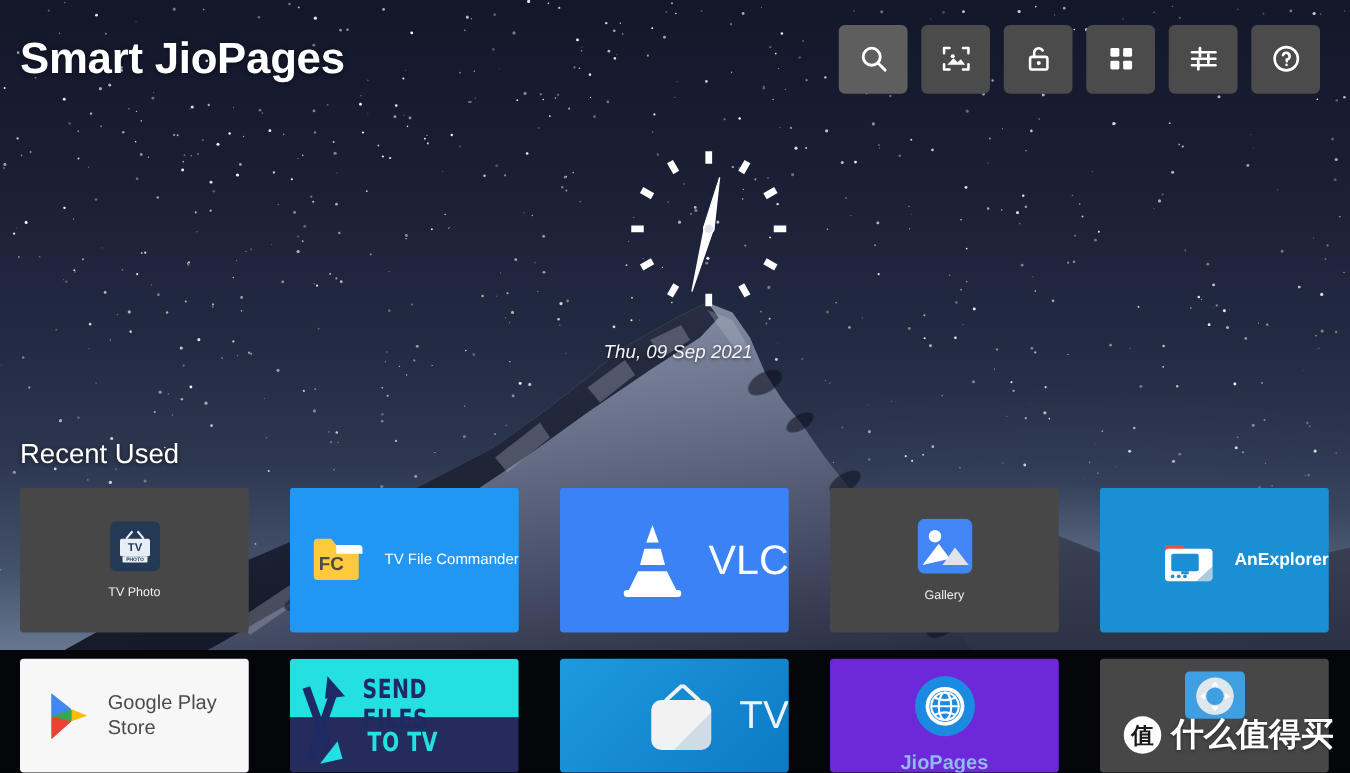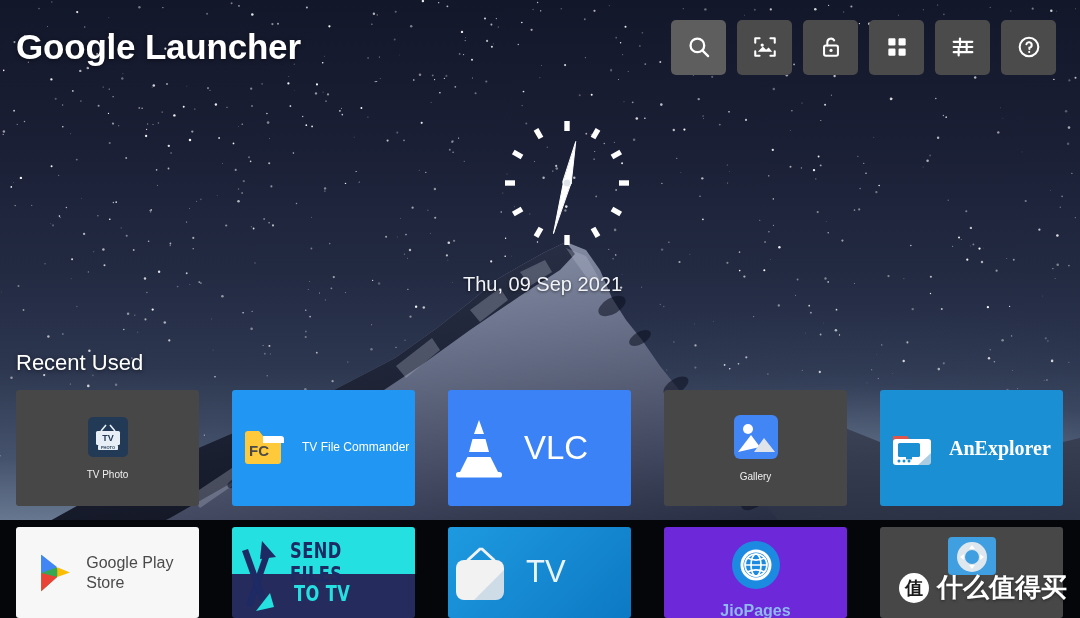--- a/index.html
+++ b/index.html
@@ -42,23 +42,24 @@
   .icon-btn svg { display:block; }
 
   
   #clock-widget {
     position:absolute; left:440px; top:108px; width:205px; height:212px;
     text-align:center;
   }
   #clock-face { position:absolute; left:52px; top:0; width:150px; height:150px; }
   #clock-date {
     position:absolute; left:0; top:165px; width:205px;
-    font-size:20px; color:#f2f4f8; font-weight:500;
+    font-size:15px; color:#f2f4f8; font-weight:500;
     text-shadow:0 1px 3px rgba(0,0,0,0.6);
     white-space:nowrap;
+    font-style:italic;
   }
 
   
   #recent-label {
     position:absolute; left:16px; top:350px;
     font-size:22px; color:#ffffff; font-weight:400;
     text-shadow:0 1px 4px rgba(0,0,0,0.6);
   }
 
   .row { position:absolute; left:16px; display:flex; gap:33px; }
@@ -73,21 +74,21 @@
   .tile-dark { background:#474747; }
   .tile-center {
     width:100%; height:100%;
     display:flex; flex-direction:column; align-items:center; justify-content:center;
   }
   .tile-name-below {
     font-size:10px; color:#f0f0f0; margin-top:12px;
   }
   .tile-row-layout {
     width:100%; height:100%;
-    display:flex; align-items:center; justify-content:flex-start; gap:10px;
+    display:flex; align-items:center; justify-content:flex-end; gap:10px;
   }
   .tile-banner-text {
     color:#ffffff; font-size:12px; line-height:1.12;
   }
 
   
   .tile-play { background:#f7f7f7; }
   .play-label { color:#4a4a4a; font-size:16px; line-height:1.2; }
 
   
@@ -956,21 +957,21 @@
       <ellipse cx="352" cy="300" rx="22" ry="7" transform="rotate(-20 352 300)"></ellipse>
       <ellipse cx="250" cy="348" rx="24" ry="7" transform="rotate(-20 250 348)"></ellipse>
       <ellipse cx="140" cy="404" rx="26" ry="8" transform="rotate(-20 140 404)"></ellipse>
     </g>
   </svg>
 
   <div style="position:absolute;left:0;top:520px;width:1080px;height:98px;background:#05060a;"></div>
 </div>
 
 <div id="topbar">
-  <div id="app-title">Google Launcher</div>
+  <div id="app-title">Smart JioPages</div>
 
   <div id="iconbar">
 
     <div class="icon-btn focused">
       <svg width="26" height="26" viewBox="0 0 24 24" fill="none" stroke="#fff" stroke-width="2.1" stroke-linecap="round">
         <circle cx="10.5" cy="10.5" r="6.3"></circle>
           <line x1="15.3" y1="15.3" x2="20.4" y2="20.4"></line>
       </svg>
     </div>
 
@@ -1107,21 +1108,21 @@
       <svg width="56" height="56" viewBox="0 0 56 56">
         <path d="M9 16 h14 l3 4 h21 v5 h-38 Z" fill="#e0554a"></path>
         <rect x="9" y="19" width="38" height="26" rx="3" fill="#ffffff"></rect>
         <rect x="14" y="23" width="22" height="14" rx="1.6" fill="#1b8fd4"></rect>
         <rect x="22" y="37" width="6" height="2.4" fill="#1b8fd4"></rect>
         <circle cx="15" cy="41" r="1.5" fill="#1b8fd4"></circle>
         <circle cx="20" cy="41" r="1.5" fill="#1b8fd4"></circle>
         <circle cx="25" cy="41" r="1.5" fill="#1b8fd4"></circle>
         <path d="M47 45 L34 45 L47 33 Z" fill="#0e6ca8" opacity="0.35"></path>
       </svg>
-      <div class="tile-banner-text" style="font-weight:bold;font-size:20px;font-family:Liberation Serif, serif;">AnExplorer</div>
+      <div class="tile-banner-text" style="font-weight:bold;font-size:14px;">AnExplorer</div>
     </div>
   </div>
 
 </div>
 
 <div class="row" id="row2">
 
   <div class="tile tall tile-play">
     <div class="tile-row-layout" style="gap:12px;padding-left:20px;">
       <svg width="44" height="48" viewBox="0 0 44 48">

